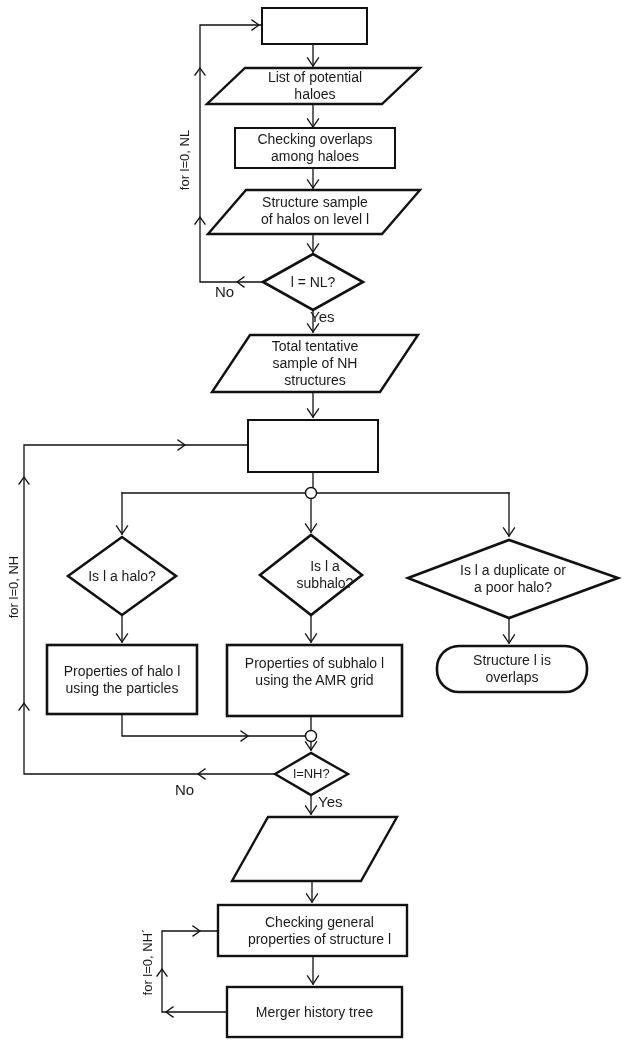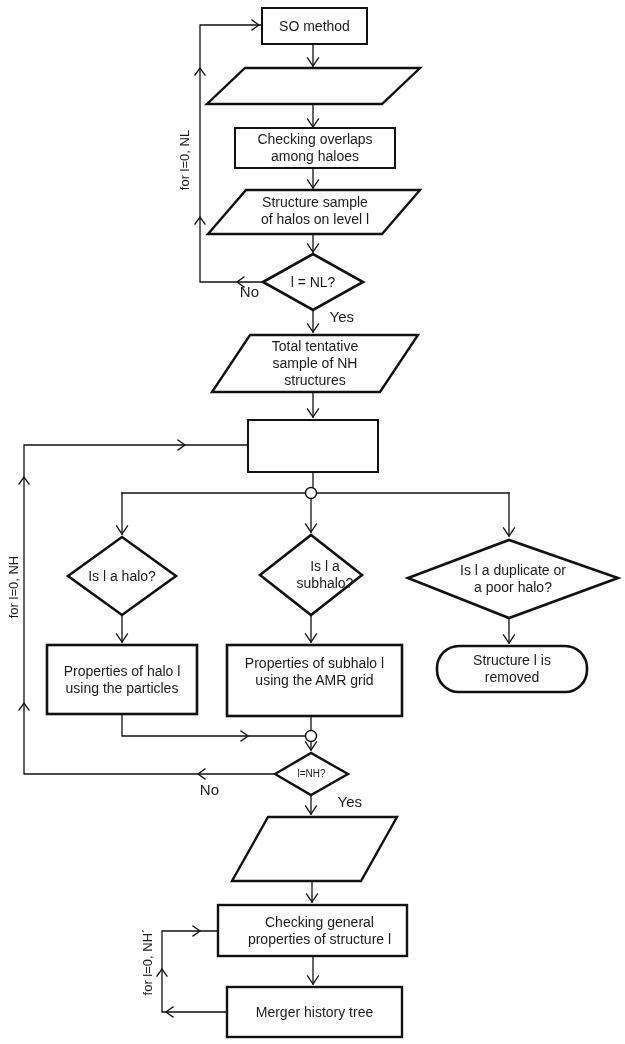--- a/index.html
+++ b/index.html
@@ -7,23 +7,23 @@
     position:relative;width:625px;height:1044px;background:#fff;
     font-family:"Liberation Sans","DejaVu Sans",sans-serif;color:#1b1b1b;
     overflow:hidden;
   }
   #wires{position:absolute;left:0;top:0;width:625px;height:1044px;}
   .lbl{
     position:absolute;display:flex;align-items:center;justify-content:center;
     text-align:center;white-space:pre-line;font-size:14px;line-height:17px;
     color:#1b1b1b;pointer-events:none;
   }
-  .lbl.small{font-size:10px;line-height:12px;}
+  .lbl.small{font-size:13px;line-height:12px;}
   .branch{
-    position:absolute;font-size:15px;color:#1b1b1b;text-align:right;width:44px;
+    position:absolute;font-size:15px;color:#1b1b1b;text-align:left;width:44px;
   }
   .loop{
     position:absolute;font-size:13px;color:#1b1b1b;white-space:nowrap;
     transform:translate(-50%,-50%) rotate(-90deg);
   }
 </style>
 </head>
 <body>
 
 <div id="canvas">
@@ -96,40 +96,41 @@
       <rect x="437" y="646" width="150" height="46" rx="22" stroke-width="2.6"></rect>
       <polygon points="275,774 311,753 348,774 311,795" stroke-width="2.4"></polygon>
       <polygon points="268,817 397,817 361,881 232,881" stroke-width="2.4"></polygon>
       <rect x="218" y="905" width="189" height="51" stroke-width="2.4"></rect>
       <rect x="227" y="987" width="175" height="50" stroke-width="2.4"></rect>
       <circle cx="311" cy="493" r="5.5" stroke-width="1.4"></circle>
       <circle cx="311" cy="736" r="5.5" stroke-width="1.4"></circle>
     </g>
   </svg>
 
-  <div class="lbl" style="left:262px;top:8px;width:105px;height:36px">SO method</div>
+  <div class="lbl" style="left:225px;top:66px;width:180px;height:40px">List of potential
+haloes</div>
   <div class="lbl" style="left:235px;top:128px;width:160px;height:40px">Checking overlaps
 among haloes</div>
   <div class="lbl" style="left:220px;top:188px;width:190px;height:46px">Structure sample
 of halos on level l</div>
   <div class="lbl" style="left:263px;top:254px;width:100px;height:56px">l = NL?</div>
   <div class="lbl" style="left:220px;top:333px;width:190px;height:60px">Total  tentative
 sample of NH
 structures</div>
   <div class="lbl" style="left:68px;top:537px;width:108px;height:78px">Is l a halo?</div>
   <div class="lbl" style="left:274px;top:535px;width:102px;height:80px">Is l a
 subhalo?</div>
   <div class="lbl" style="left:408px;top:540px;width:210px;height:78px">Is l a duplicate or
 a poor halo?</div>
   <div class="lbl" style="left:47px;top:645px;width:150px;height:69px">Properties of halo l
 using the particles</div>
   <div class="lbl" style="left:227px;top:645px;width:175px;height:54px">Properties of subhalo l
 using the AMR grid</div>
   <div class="lbl" style="left:437px;top:646px;width:150px;height:46px">Structure l is
-removed</div>
+overlaps</div>
   <div class="lbl small" style="left:275px;top:753px;width:73px;height:42px">l=NH?</div>
   <div class="lbl" style="left:218px;top:905px;width:203px;height:51px">Checking general
 properties of structure l</div>
   <div class="lbl" style="left:227px;top:987px;width:175px;height:50px">Merger history tree</div>
 
   <div class="branch" style="left:215px;top:283px">No</div>
   <div class="branch" style="left:310px;top:308px">Yes</div>
   <div class="branch" style="left:175px;top:781px">No</div>
   <div class="branch" style="left:318px;top:793px">Yes</div>
 

